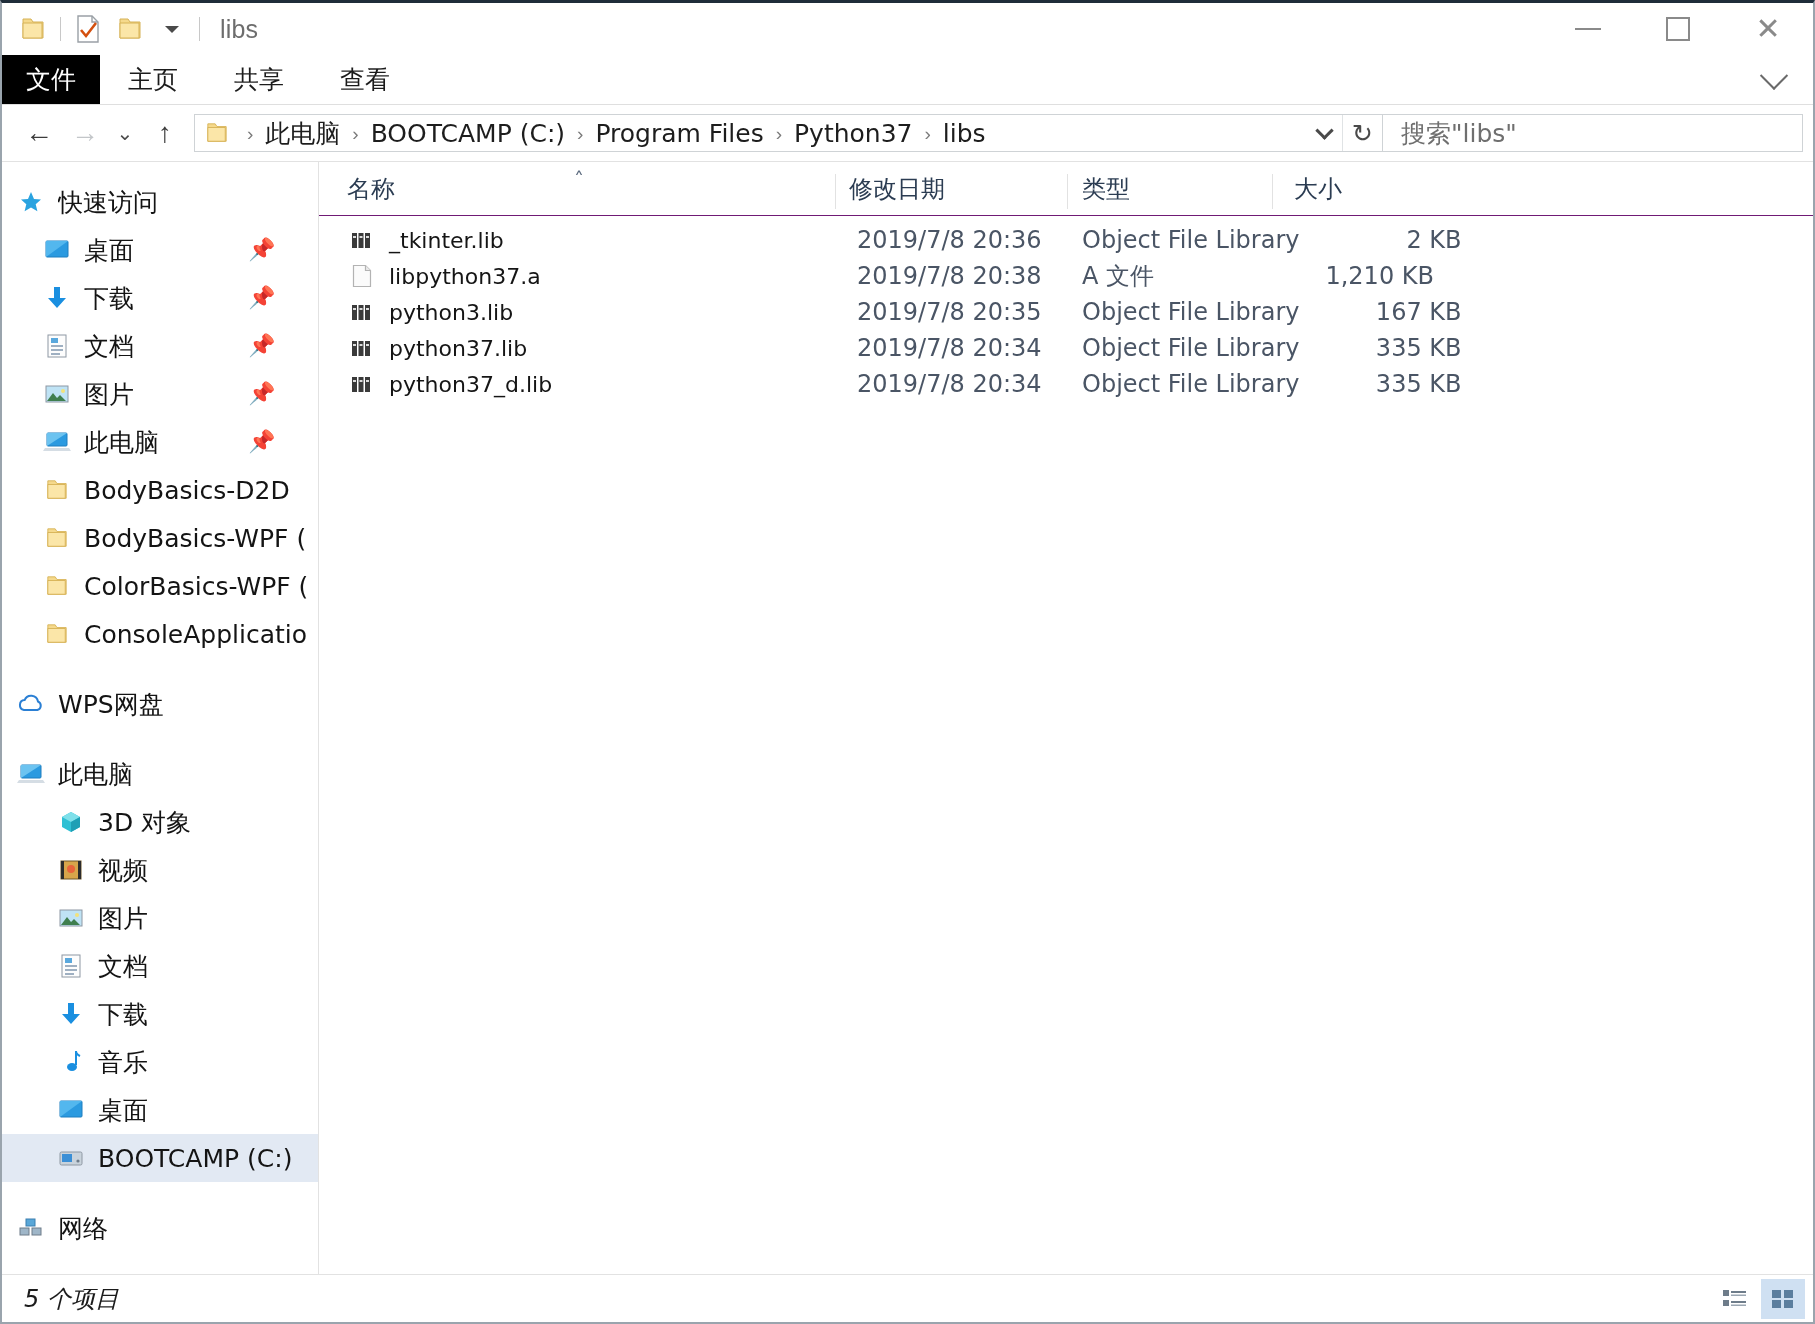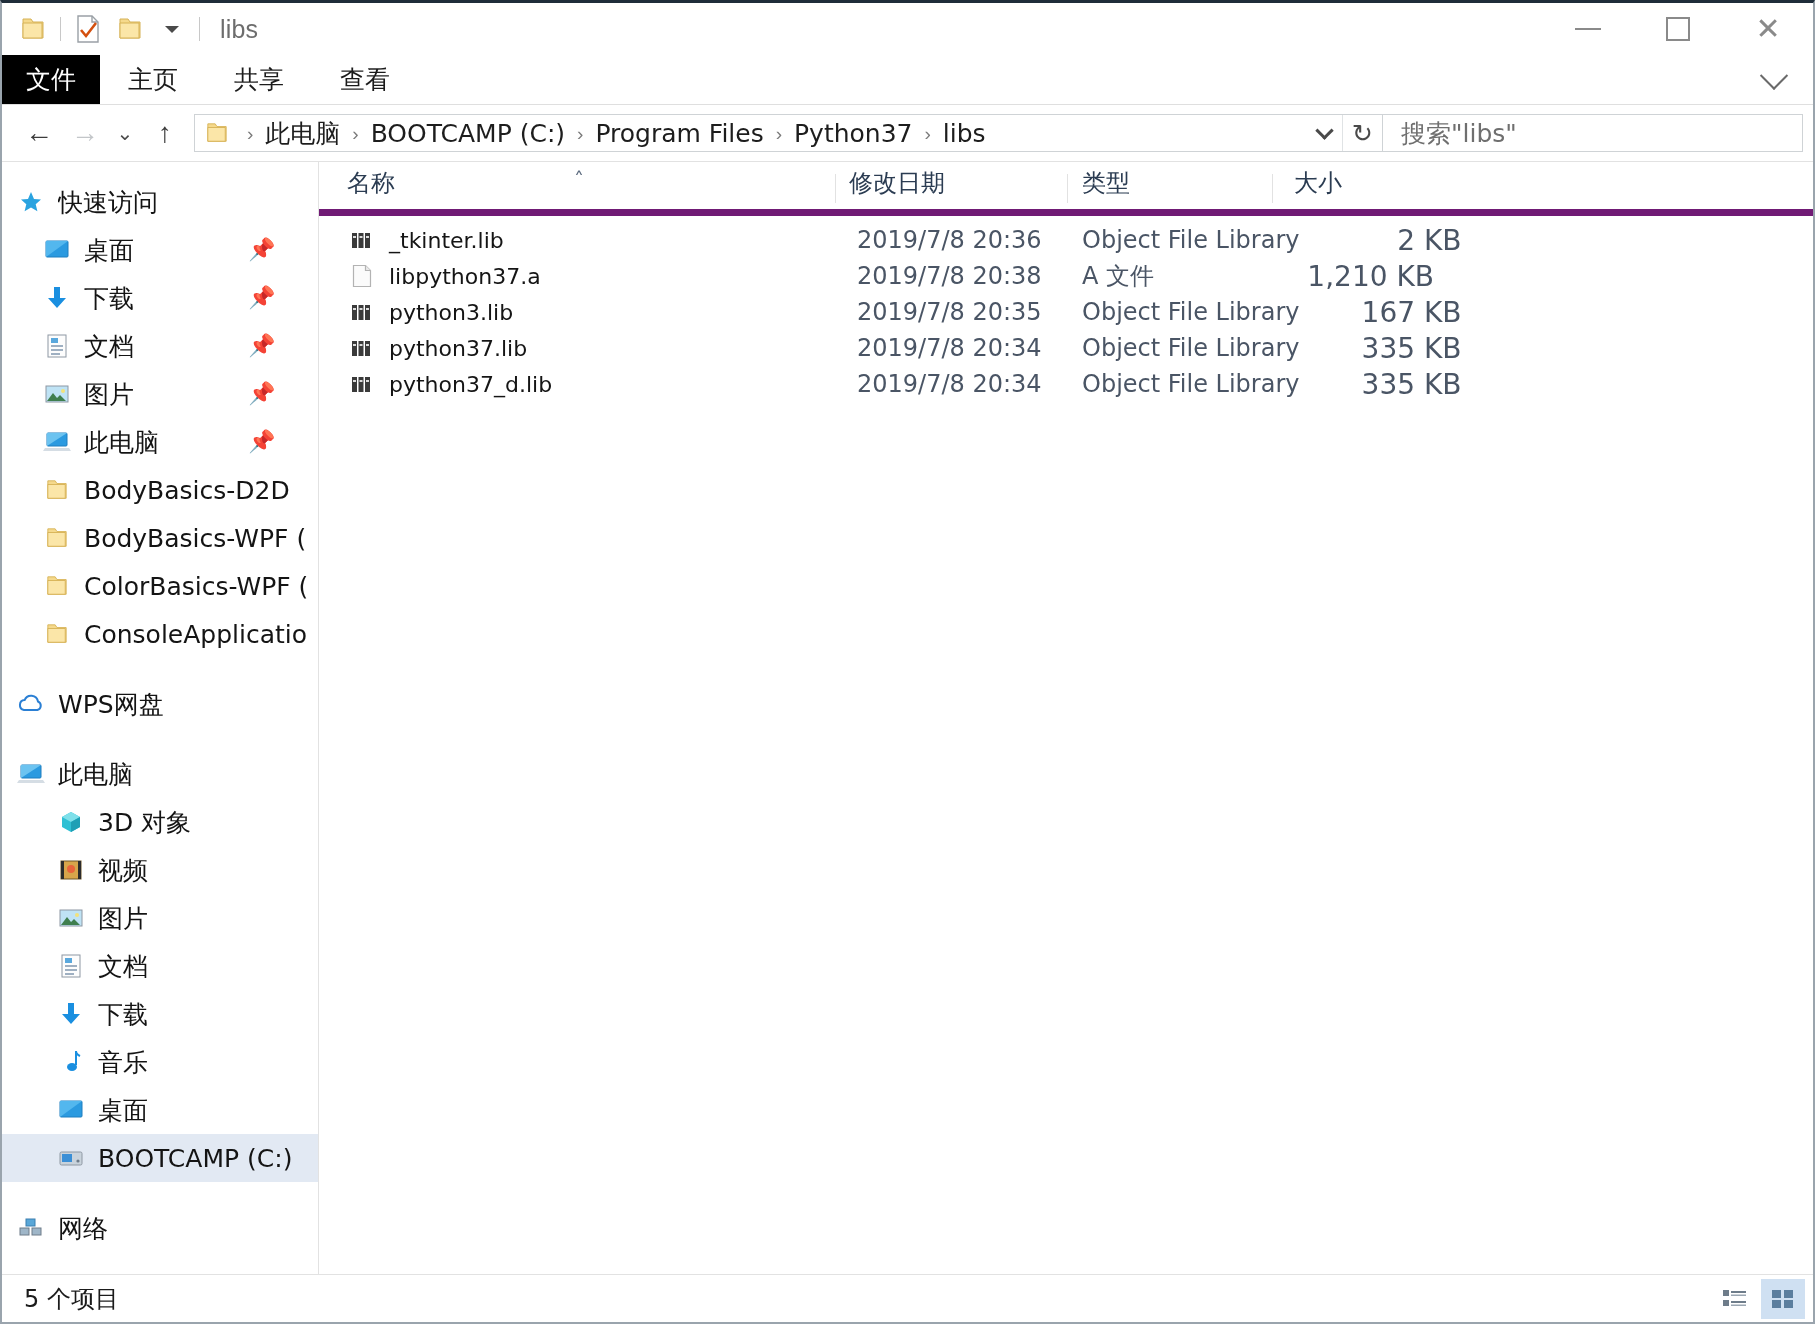--- a/index.html
+++ b/index.html
@@ -177,21 +177,21 @@
     position: absolute; right: 42px; top: 50%; transform: translateY(-50%);
     color: #8d8d8d; font-size: 22px;
   }
   .nav-gap { height: 22px; }
 
   
   .pane { flex: 1 1 auto; display: flex; flex-direction: column; min-width: 0; background:#fff; }
   .colhead {
     height: 54px; flex: 0 0 54px;
     display: flex; align-items: flex-end;
-    border-bottom: 7px solid #701a75;
+    border-bottom: 1px solid #701a75;
     position: relative;
   }
   .col {
     font-size: 24px; color: #2b3c52; padding-bottom: 10px;
     position: relative; height: 100%; display: flex; align-items: flex-end;
     font-family: "DejaVu Sans", "Liberation Sans", sans-serif;
   }
   .col .sep {
     position: absolute; left: 0; top: 12px; bottom: 6px; width: 1px; background: #e2e2e2;
   }
@@ -218,30 +218,30 @@
     font-family: "DejaVu Sans", "Liberation Sans", sans-serif;
   }
   .cell-type {
     flex: 0 0 205px; padding-left: 15px;
     font-size: 24px; color: #4a5565;
     font-family: "DejaVu Sans", "Liberation Sans", sans-serif;
     white-space: nowrap;
   }
   .cell-size {
     flex: 0 0 180px; padding-right: 18px; text-align: right;
-    font-size: 28px; color: #4a5565;
+    font-size: 24px; color: #4a5565;
     font-family: "DejaVu Sans", "Liberation Sans", sans-serif;
   }
 
   
   .statusbar {
     height: 48px; flex: 0 0 48px;
     border-top: 1px solid #e2e2e2;
     display: flex; align-items: center;
-    background: #ffffff; position: relative;
+    background: #ffffff; position: relative; font-style: italic;
   }
   .status-text {
     font-size: 24px; color: #1b1b1b; padding-left: 22px;
     font-family: "DejaVu Sans", "Liberation Sans", sans-serif;
   }
   .viewtoggles {
     position: absolute; right: 8px; top: 0; bottom: 0;
     display: flex; align-items: center; gap: 4px;
   }
   .vt { width: 44px; height: 40px; display: flex; align-items: center; justify-content: center; }

